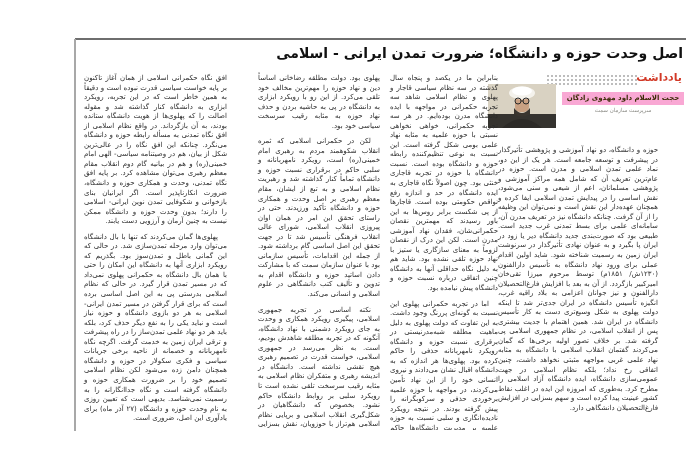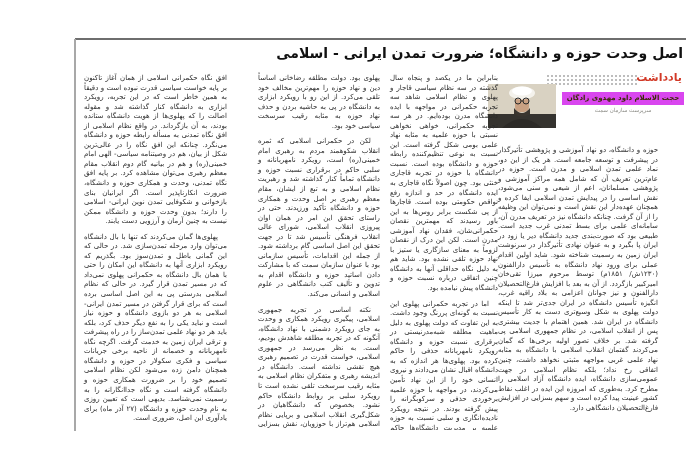--- a/index.html
+++ b/index.html
@@ -19,21 +19,21 @@
   .kicker-label{
     position:absolute;right:4px;top:0;font-size:11px;font-weight:bold;color:#d23a28;
   }
   .kicker-dots{
     position:absolute;right:48px;top:3px;width:92px;height:11px;
     background-image:radial-gradient(#bdbdbd 0.8px, transparent 1px);
     background-size:4px 4px;
   }
   .author-photo{position:absolute;left:0px;top:13px;width:68px;height:44px;background:#dcd6c8;overflow:hidden;}
   .author-name-band{
-    position:absolute;right:2px;top:21px;width:122px;height:13px;background:#d946ef;
+    position:absolute;right:2px;top:21px;width:122px;height:13px;background:#f9a8d4;
     font-size:7px;font-weight:bold;color:#3a2c05;text-align:center;line-height:13px;
     white-space:nowrap;overflow:hidden;
   }
   .author-role{
     position:absolute;right:2px;top:36px;width:122px;text-align:center;
     font-size:5.5px;color:#8a8a84;
   }
   
   .col{
     position:absolute;top:68px;height:362px;overflow:hidden;

